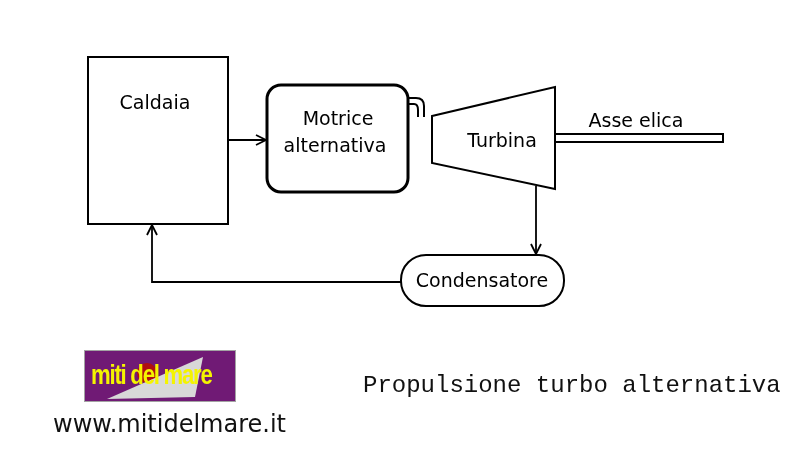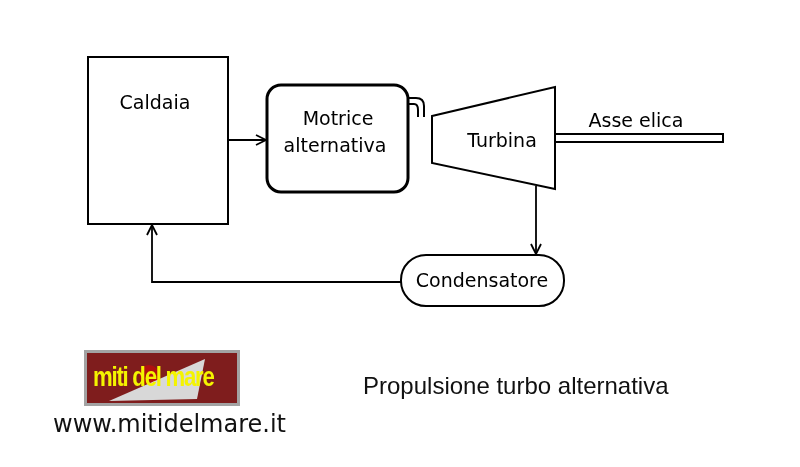--- a/index.html
+++ b/index.html
@@ -1,21 +1,21 @@
 <!DOCTYPE html>
 <html><head>
 <meta charset="utf-8">
 <style>
   html, body { margin: 0; padding: 0; background: #ffffff; }
   body { width: 800px; height: 467px; position: relative; overflow: hidden; font-family: "DejaVu Sans", sans-serif; }
   svg#diagram { position: absolute; left: 0; top: 0; }
   .lbl { font-family: "DejaVu Sans", sans-serif; fill: #000; }
   .site-url { position: absolute; left: 53px; top: 410px; font-size: 24px; color: #111; font-family: "DejaVu Sans", sans-serif; }
-  .caption { position: absolute; left: 363px; top: 372px; font-size: 24px; color: #111; font-family: Liberation Sans, sans-serif; }
-  .logo { position: absolute; left: 84px; top: 350px; width: 150px; height: 50px; background: #7f1d1d; border: 3px solid #a3a3a3; overflow: hidden; }
+  .caption { position: absolute; left: 363px; top: 372px; font-size: 24px; color: #111; font-family: Liberation Mono, monospace; }
+  .logo { position: absolute; left: 84px; top: 350px; width: 150px; height: 50px; background: #701a75; border: 1px solid #a3a3a3; overflow: hidden; }
   .logo svg { position: absolute; left: 0; top: 0; }
   .logo-text { position: absolute; left: 6px; top: 9px; font-family: "Liberation Sans", sans-serif; font-weight: bold; font-size: 27px; color: #f4f400; letter-spacing: -1.5px; transform: scaleX(0.82); transform-origin: left center; white-space: nowrap; }
 </style>
 </head>
 <body>
 
 <svg id="diagram" width="800" height="467" viewBox="0 0 800 467">
   <defs>
     <marker id="arrowOpen" viewBox="0 0 12 12" refX="11" refY="6" markerWidth="12" markerHeight="12" markerUnits="userSpaceOnUse" orient="auto">
       <path d="M1,1 L11,6 L1,11" fill="none" stroke="#000" stroke-width="1.8"></path>

